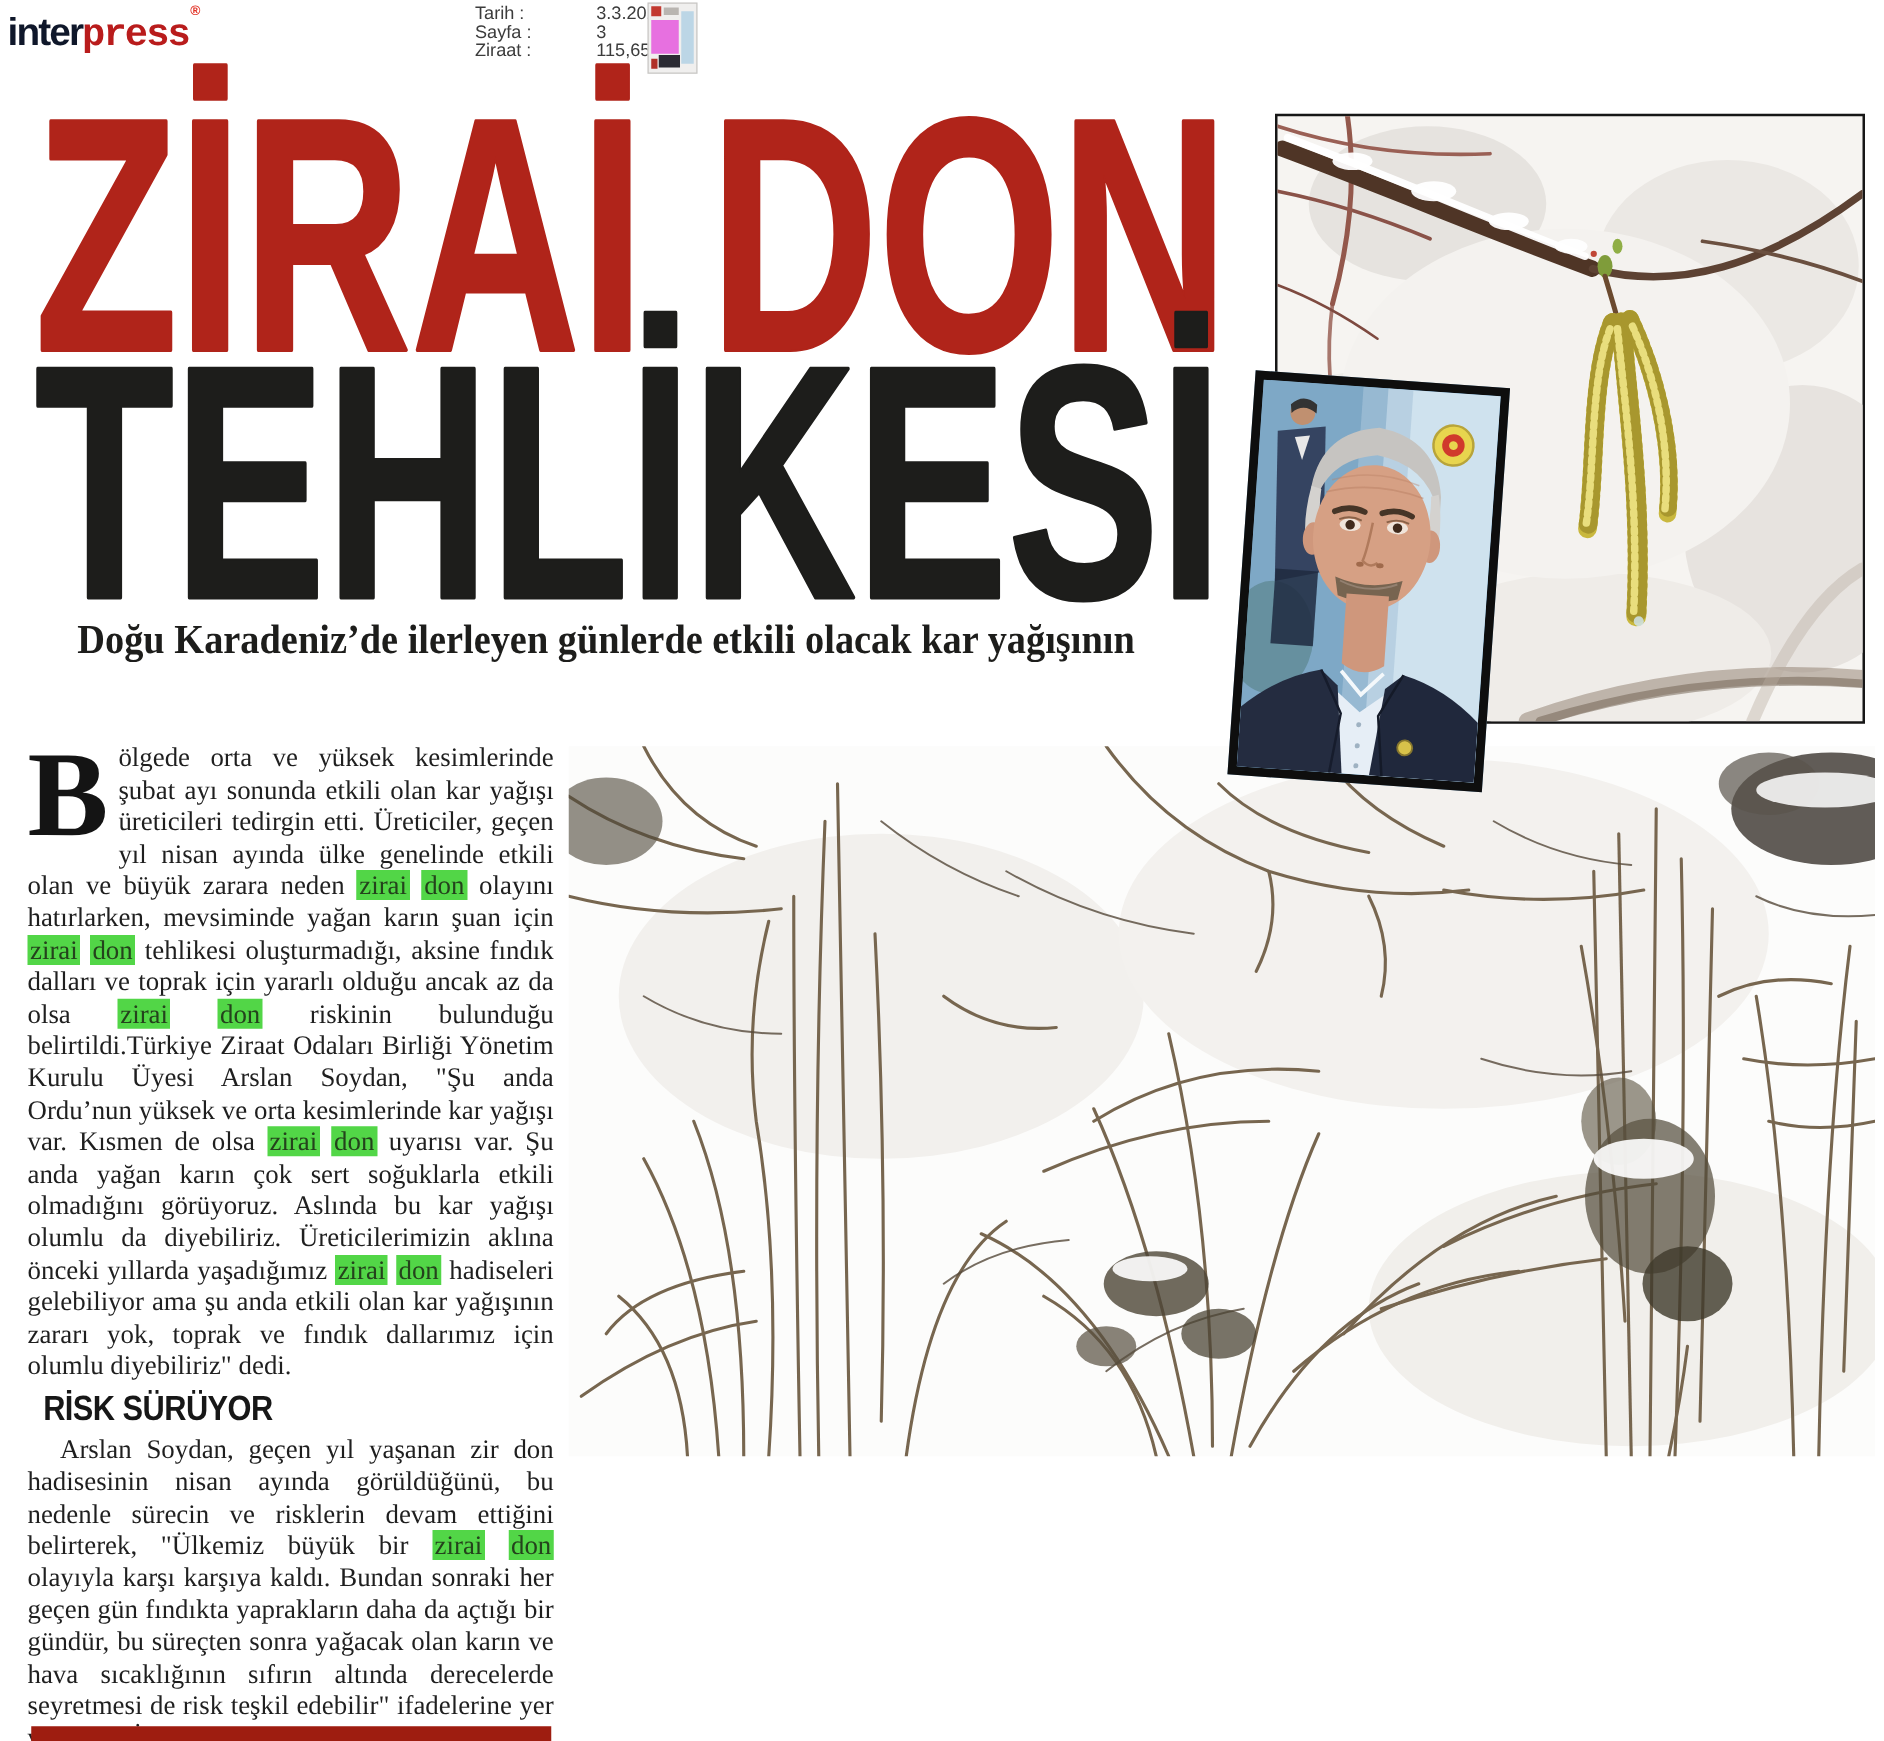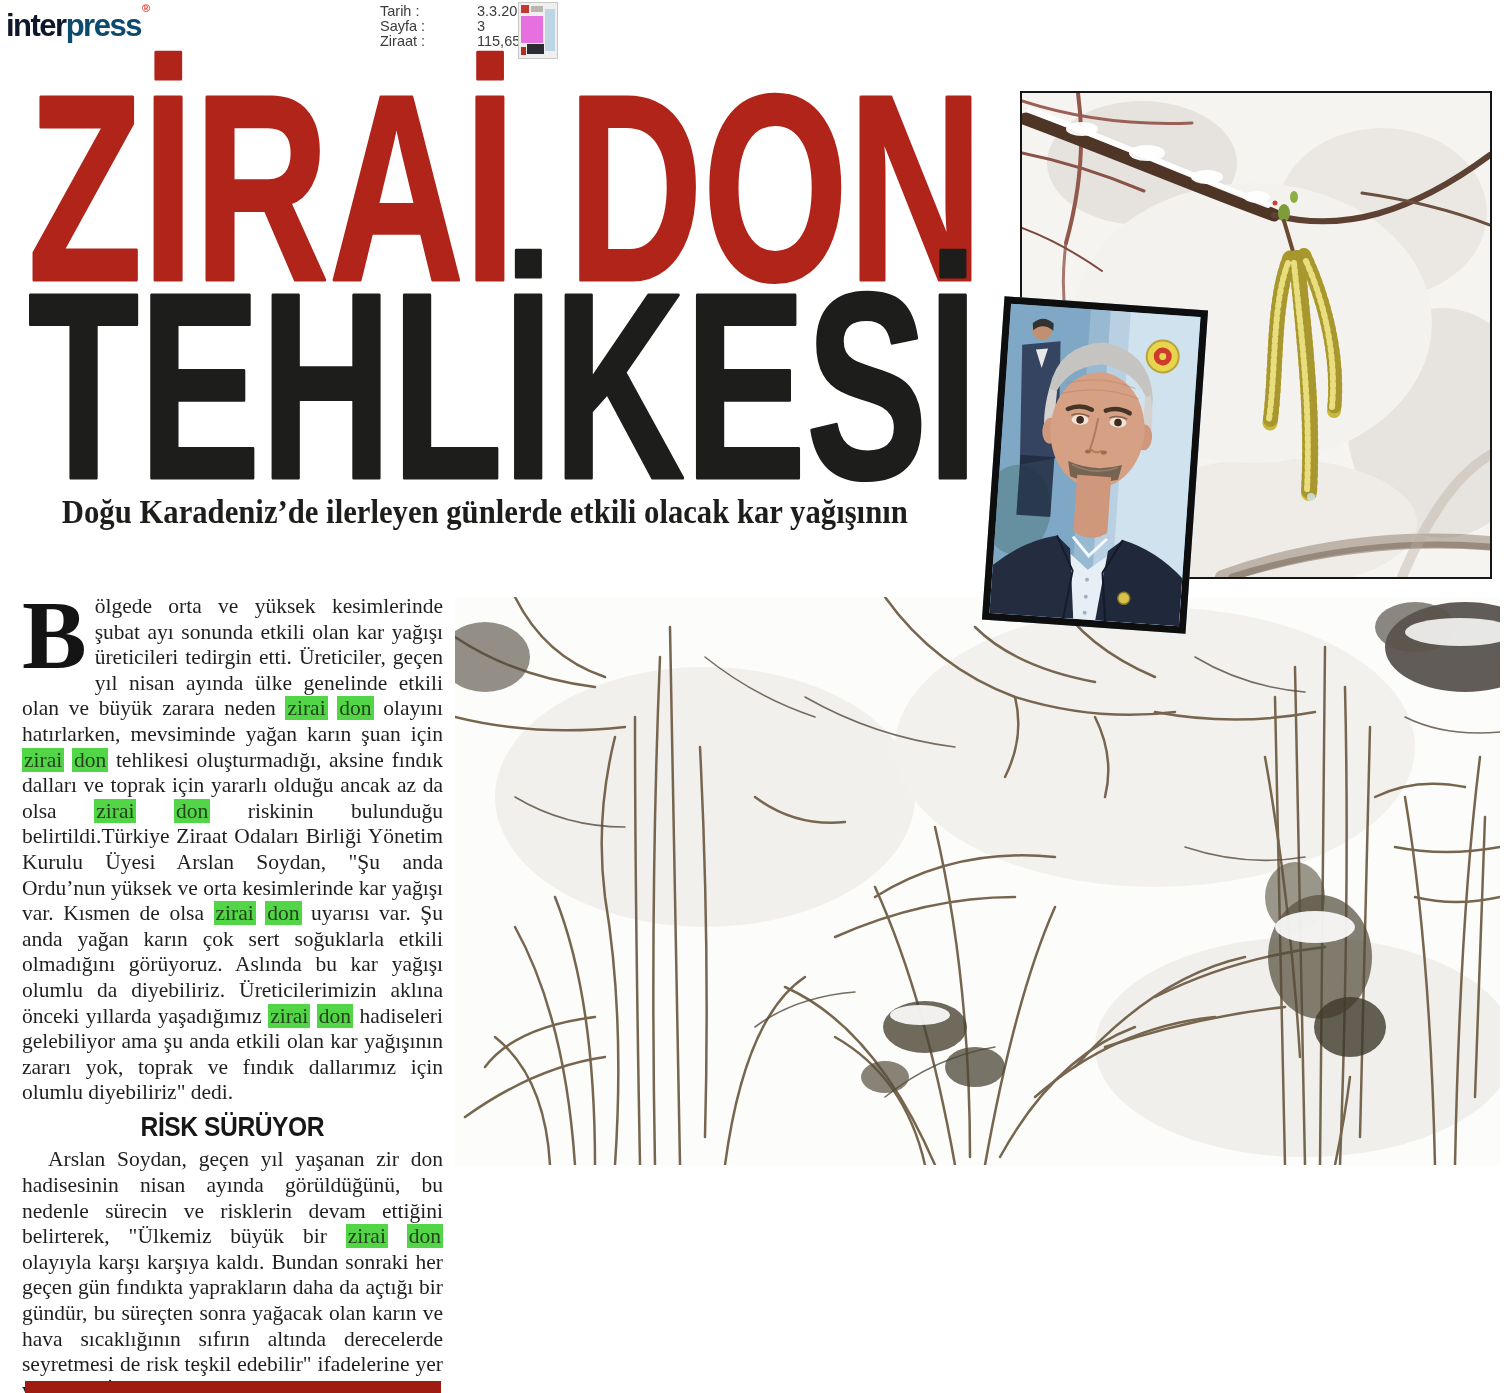--- a/index.html
+++ b/index.html
@@ -3,21 +3,21 @@
 <meta charset="utf-8">
 <style>
   html,body{margin:0;padding:0;background:#ffffff;}
   .page{position:relative;width:1507px;height:1393px;background:#ffffff;overflow:hidden;
         font-family:"Liberation Serif",serif;color:#1f1f1f;}
 
   
   .logo{position:absolute;left:6px;top:8px;font-family:"Liberation Sans",sans-serif;
         font-weight:bold;font-size:31px;letter-spacing:-1.5px;white-space:nowrap;}
   .logo .inter{color:#0f172a;}
-  .logo .press{color:#0c4a6e;}
+  .logo .press{color:#b91c1c;font-family:Liberation Mono, monospace;}
   .logo sup{font-size:11px;position:relative;top:-13px;left:1px;color:#e23125;}
 
   .src-block{position:absolute;left:163px;top:4px;font-family:"Liberation Sans",sans-serif;
         color:#3c3c3c;font-size:14.5px;line-height:15px;white-space:nowrap;}
   .src-block .src-name{font-weight:bold;font-size:15.5px;color:#161616;letter-spacing:.3px;}
 
   .fields{position:absolute;left:380px;top:4px;font-family:"Liberation Sans",sans-serif;
         color:#3c3c3c;font-size:14.5px;line-height:15px;}
   .fields .row{display:flex;gap:40px;}
   .fields .lbl{width:57px;}
@@ -45,21 +45,21 @@
         font-weight:bold;font-size:33px;line-height:41px;color:#1d1d1b;}
   .subline{display:inline-block;white-space:nowrap;transform:scaleX(.93);transform-origin:center;}
   .subhead .hl{background:#52d647;color:#24421c;padding:0 4px;}
 
   
   .article{position:absolute;left:22px;top:594px;width:421px;text-align:justify;
         font-size:21.5px;line-height:25.6px;color:#1f1f1f;}
   .dropcap{float:left;font-weight:bold;font-size:97px;line-height:76px;
         padding:4px 8px 0 0;color:#141414;}
   .article .hl{background:#52d647;color:#24421c;padding:0 2px;}
-  .risk-wrap{text-align:center;margin:8px 0 5px 0;}
+  .risk-wrap{margin:8px 0 5px 0;}
   .risk-heading{display:inline-block;font-family:"Liberation Sans",sans-serif;font-weight:bold;
         font-size:28px;letter-spacing:-.5px;color:#171717;transform:scaleX(.88);}
   .para2{text-indent:26px;}
   .redbar{position:absolute;left:25px;top:1381px;width:416px;height:12px;background:#9e1d10;}
 
   
   .catkin-photo{position:absolute;left:1020px;top:91px;width:468px;height:484px;
         border:2px solid #161616;background:#f6f4f1;z-index:1;}
   .portrait-photo{position:absolute;left:993px;top:303px;width:190px;height:310px;
         border:7px solid #0e0e0e;background:#7ea8c6;transform:rotate(4deg);z-index:5;}

